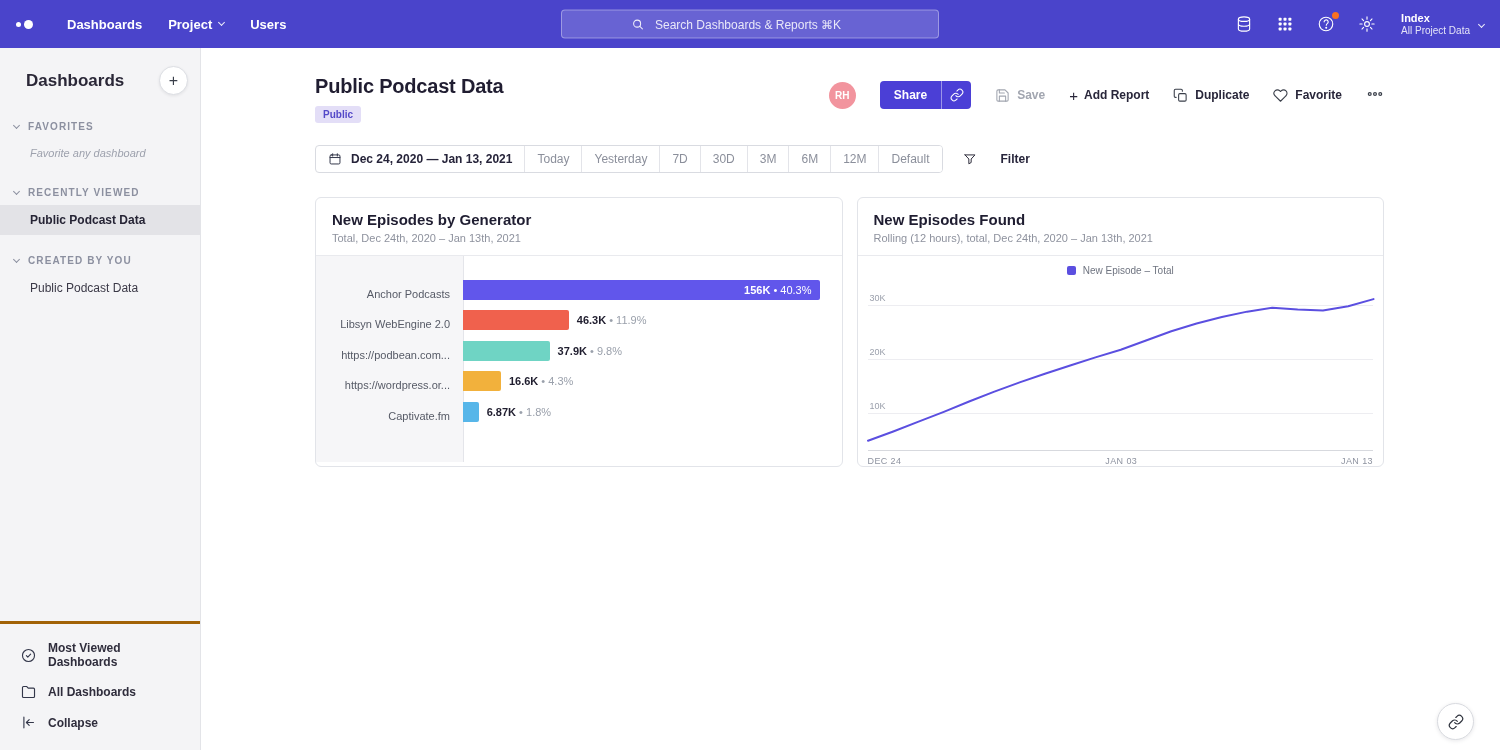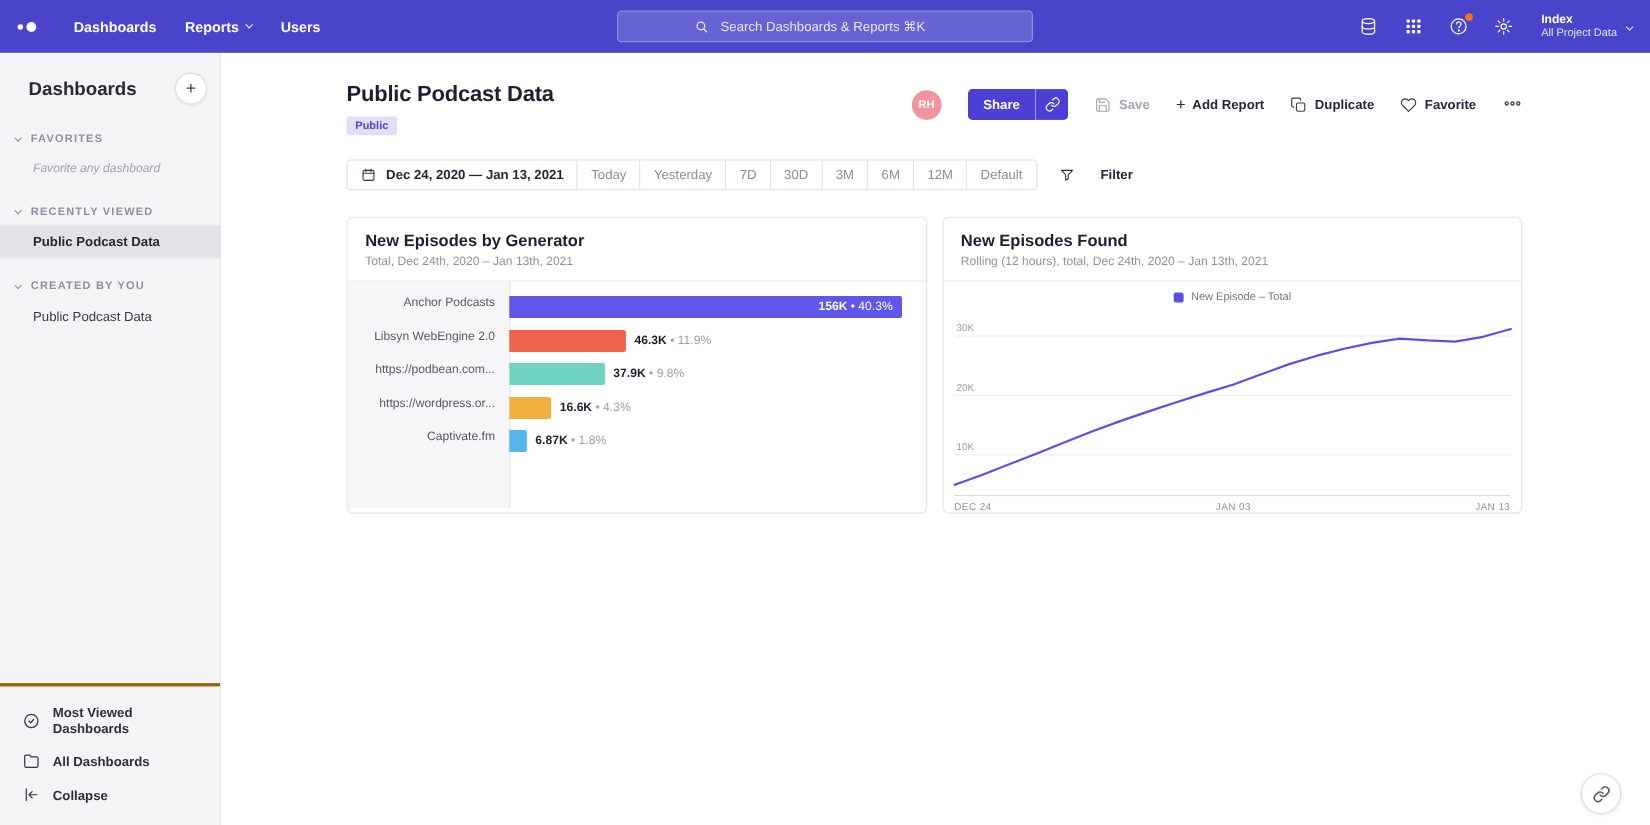--- a/index.html
+++ b/index.html
@@ -114,21 +114,21 @@
   .card { flex:1; min-width:0; height:270px; background:#fff; border:1px solid #e2e4e9;
     border-radius:6px; overflow:hidden; }
   .card-header { padding:13px 16px 11px; border-bottom:1px solid #e9eaee; }
   .card-title { margin:0; font-size:15px; font-weight:700; color:#1f1d31; }
   .card-sub { margin:4px 0 0; font-size:11px; color:#8e929e; }
 
   
   .bar-body { position:relative; height:206px; padding-top:13px; }
   .bar-body::before { content:""; position:absolute; left:0; top:0; bottom:0; width:147px;
     background:#f6f6f8; border-right:1px solid #e4e5ea; }
-  .bar-row { position:relative; display:flex; align-items:flex-start; height:30.5px; }
+  .bar-row { position:relative; display:flex; align-items:flex-end; height:30.5px; }
   .bar-cat { width:147px; flex:0 0 147px; padding-right:13px; text-align:right; font-size:11px;
     color:#565a66; white-space:nowrap; overflow:hidden; }
   .bar-track { flex:1; display:flex; align-items:center; padding-right:22px; min-width:0; }
   .bar-fill { height:20px; border-radius:0 2px 2px 0; display:flex; align-items:center;
     justify-content:flex-end; flex:0 0 auto; }
   .bar-val-in { color:#fff; font-size:11px; padding-right:8px; white-space:nowrap; }
   .bar-val-in b { font-weight:700; }
   .bar-val-out { margin-left:8px; font-size:11px; white-space:nowrap; }
   .bar-val-out b { font-weight:700; color:#1f1d2e; }
   .bar-pct { color:#9aa0ab; }
@@ -161,21 +161,21 @@
     <div class="nav-left">
       <div class="logo">
         <span class="dot small"></span>
         <span class="dot big"></span>
       </div>
       <div class="nav-left" id="nav-items">
           <div class="nav-item">
             <span>Dashboards</span>
           </div>
           <div class="nav-item">
-            <span>Reports</span>
+            <span>Project</span>
             <span class="chev"></span>
           </div>
           <div class="nav-item">
             <span>Users</span>
           </div>
         </div>
     </div>
 
     <div class="nav-search">
       <svg viewBox="0 0 24 24" fill="none" stroke-width="1.8" stroke-linecap="round">

